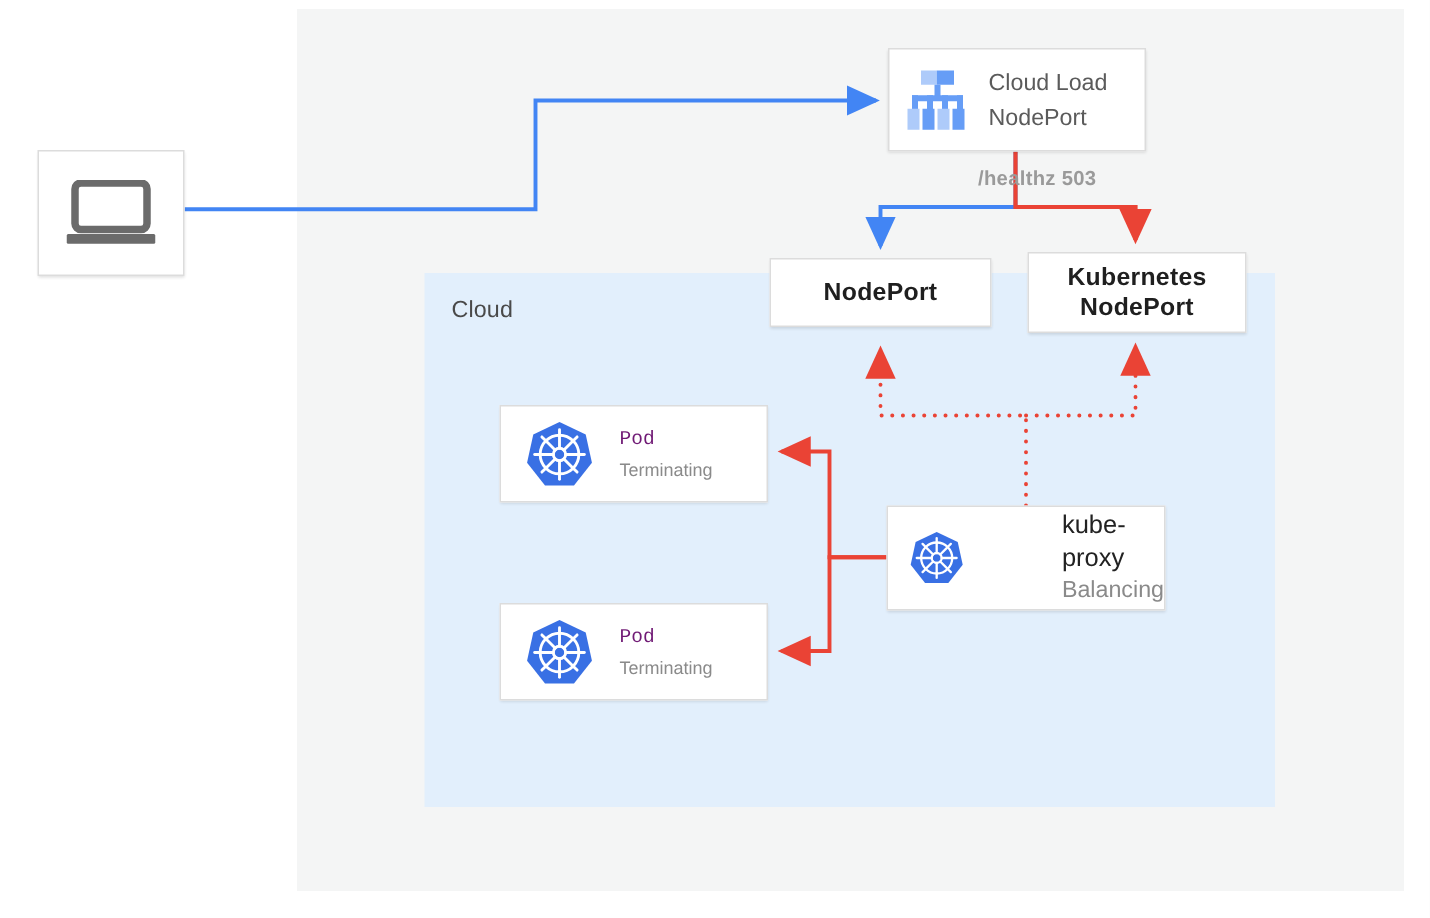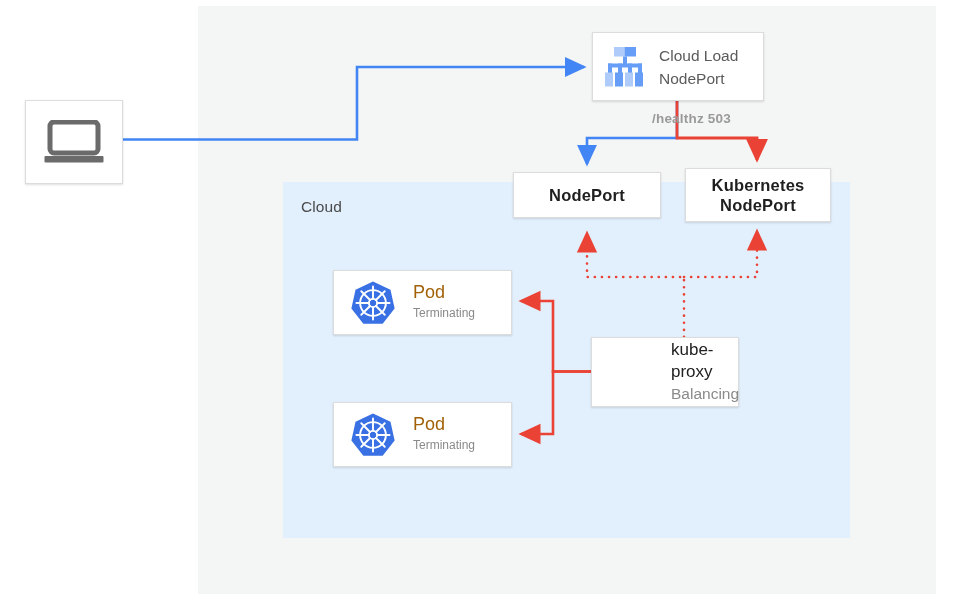--- a/index.html
+++ b/index.html
@@ -63,42 +63,43 @@
   .card-hcnp {
     left: 685px; top: 168px; width: 146px; height: 54px;
     display: flex; align-items: center; justify-content: center;
   }
   .card-pod1 { left: 333px; top: 270px; width: 179px; height: 65px; }
   .card-pod2 { left: 333px; top: 402px; width: 179px; height: 65px; }
   .card-pod {
     display: flex; align-items: center; padding-left: 16px;
   }
   .card-kproxy {
-    left: 591px; top: 337px; width: 148px; height: 70px;
+    left: 591px; top: 337px; width: 186px; height: 70px;
     display: flex; align-items: center; padding-left: 14px; gap: 45px;
   }
   .np-text {
     font-size: 16.5px;
     font-weight: bold;
     color: #1f1f1f;
     text-align: center;
     line-height: 20px;
     letter-spacing: 0.2px;
   }
   .clb-text {
     font-size: 15.5px;
     color: #5b5b5b;
     line-height: 23px;
     margin-left: 12px;
   }
   .pod-text-wrap { margin-left: 17px; }
   .pod-title {
-    font-size: 18px;
-    color: #a16207;
+    font-size: 13px;
+    color: #701a75;
     line-height: 21px;
+    font-family: Liberation Mono, monospace;
   }
   .pod-sub {
     font-size: 12px;
     color: #8a8a8a;
     line-height: 21px;
   }
   .kp-text-wrap { margin-left: 20px; }
   .kp-title {
     font-size: 17px;
     color: #222222;

